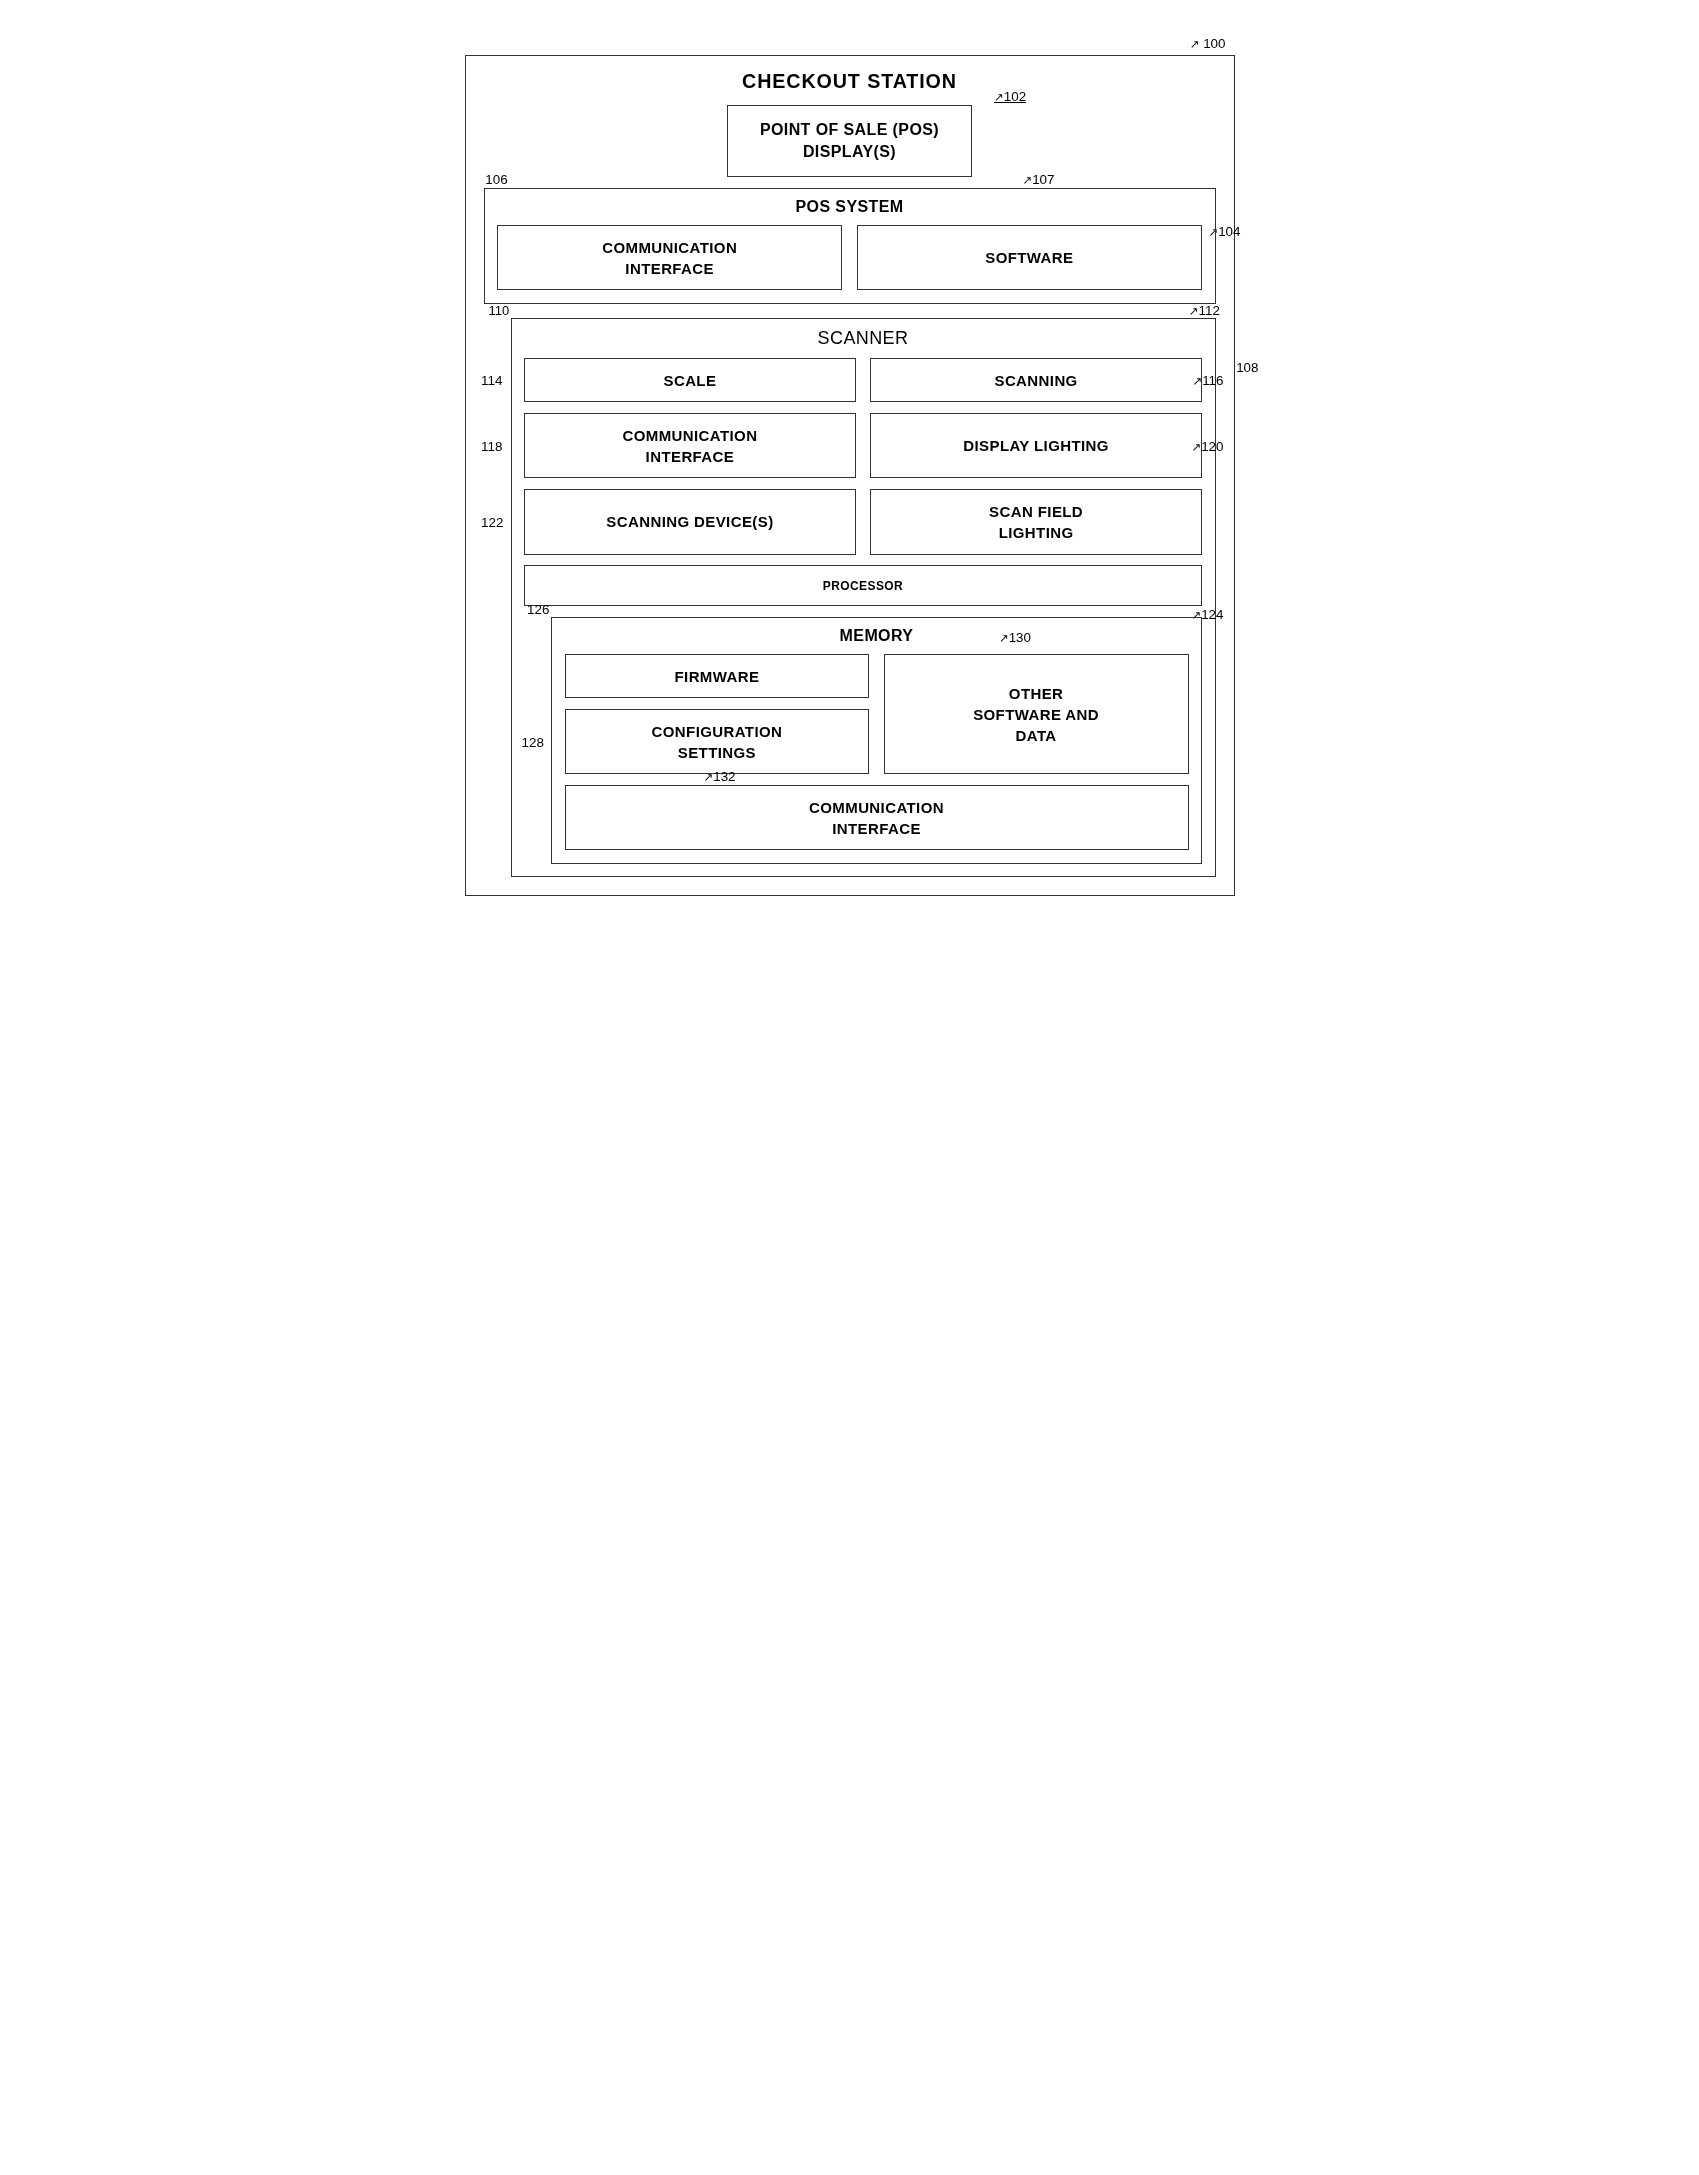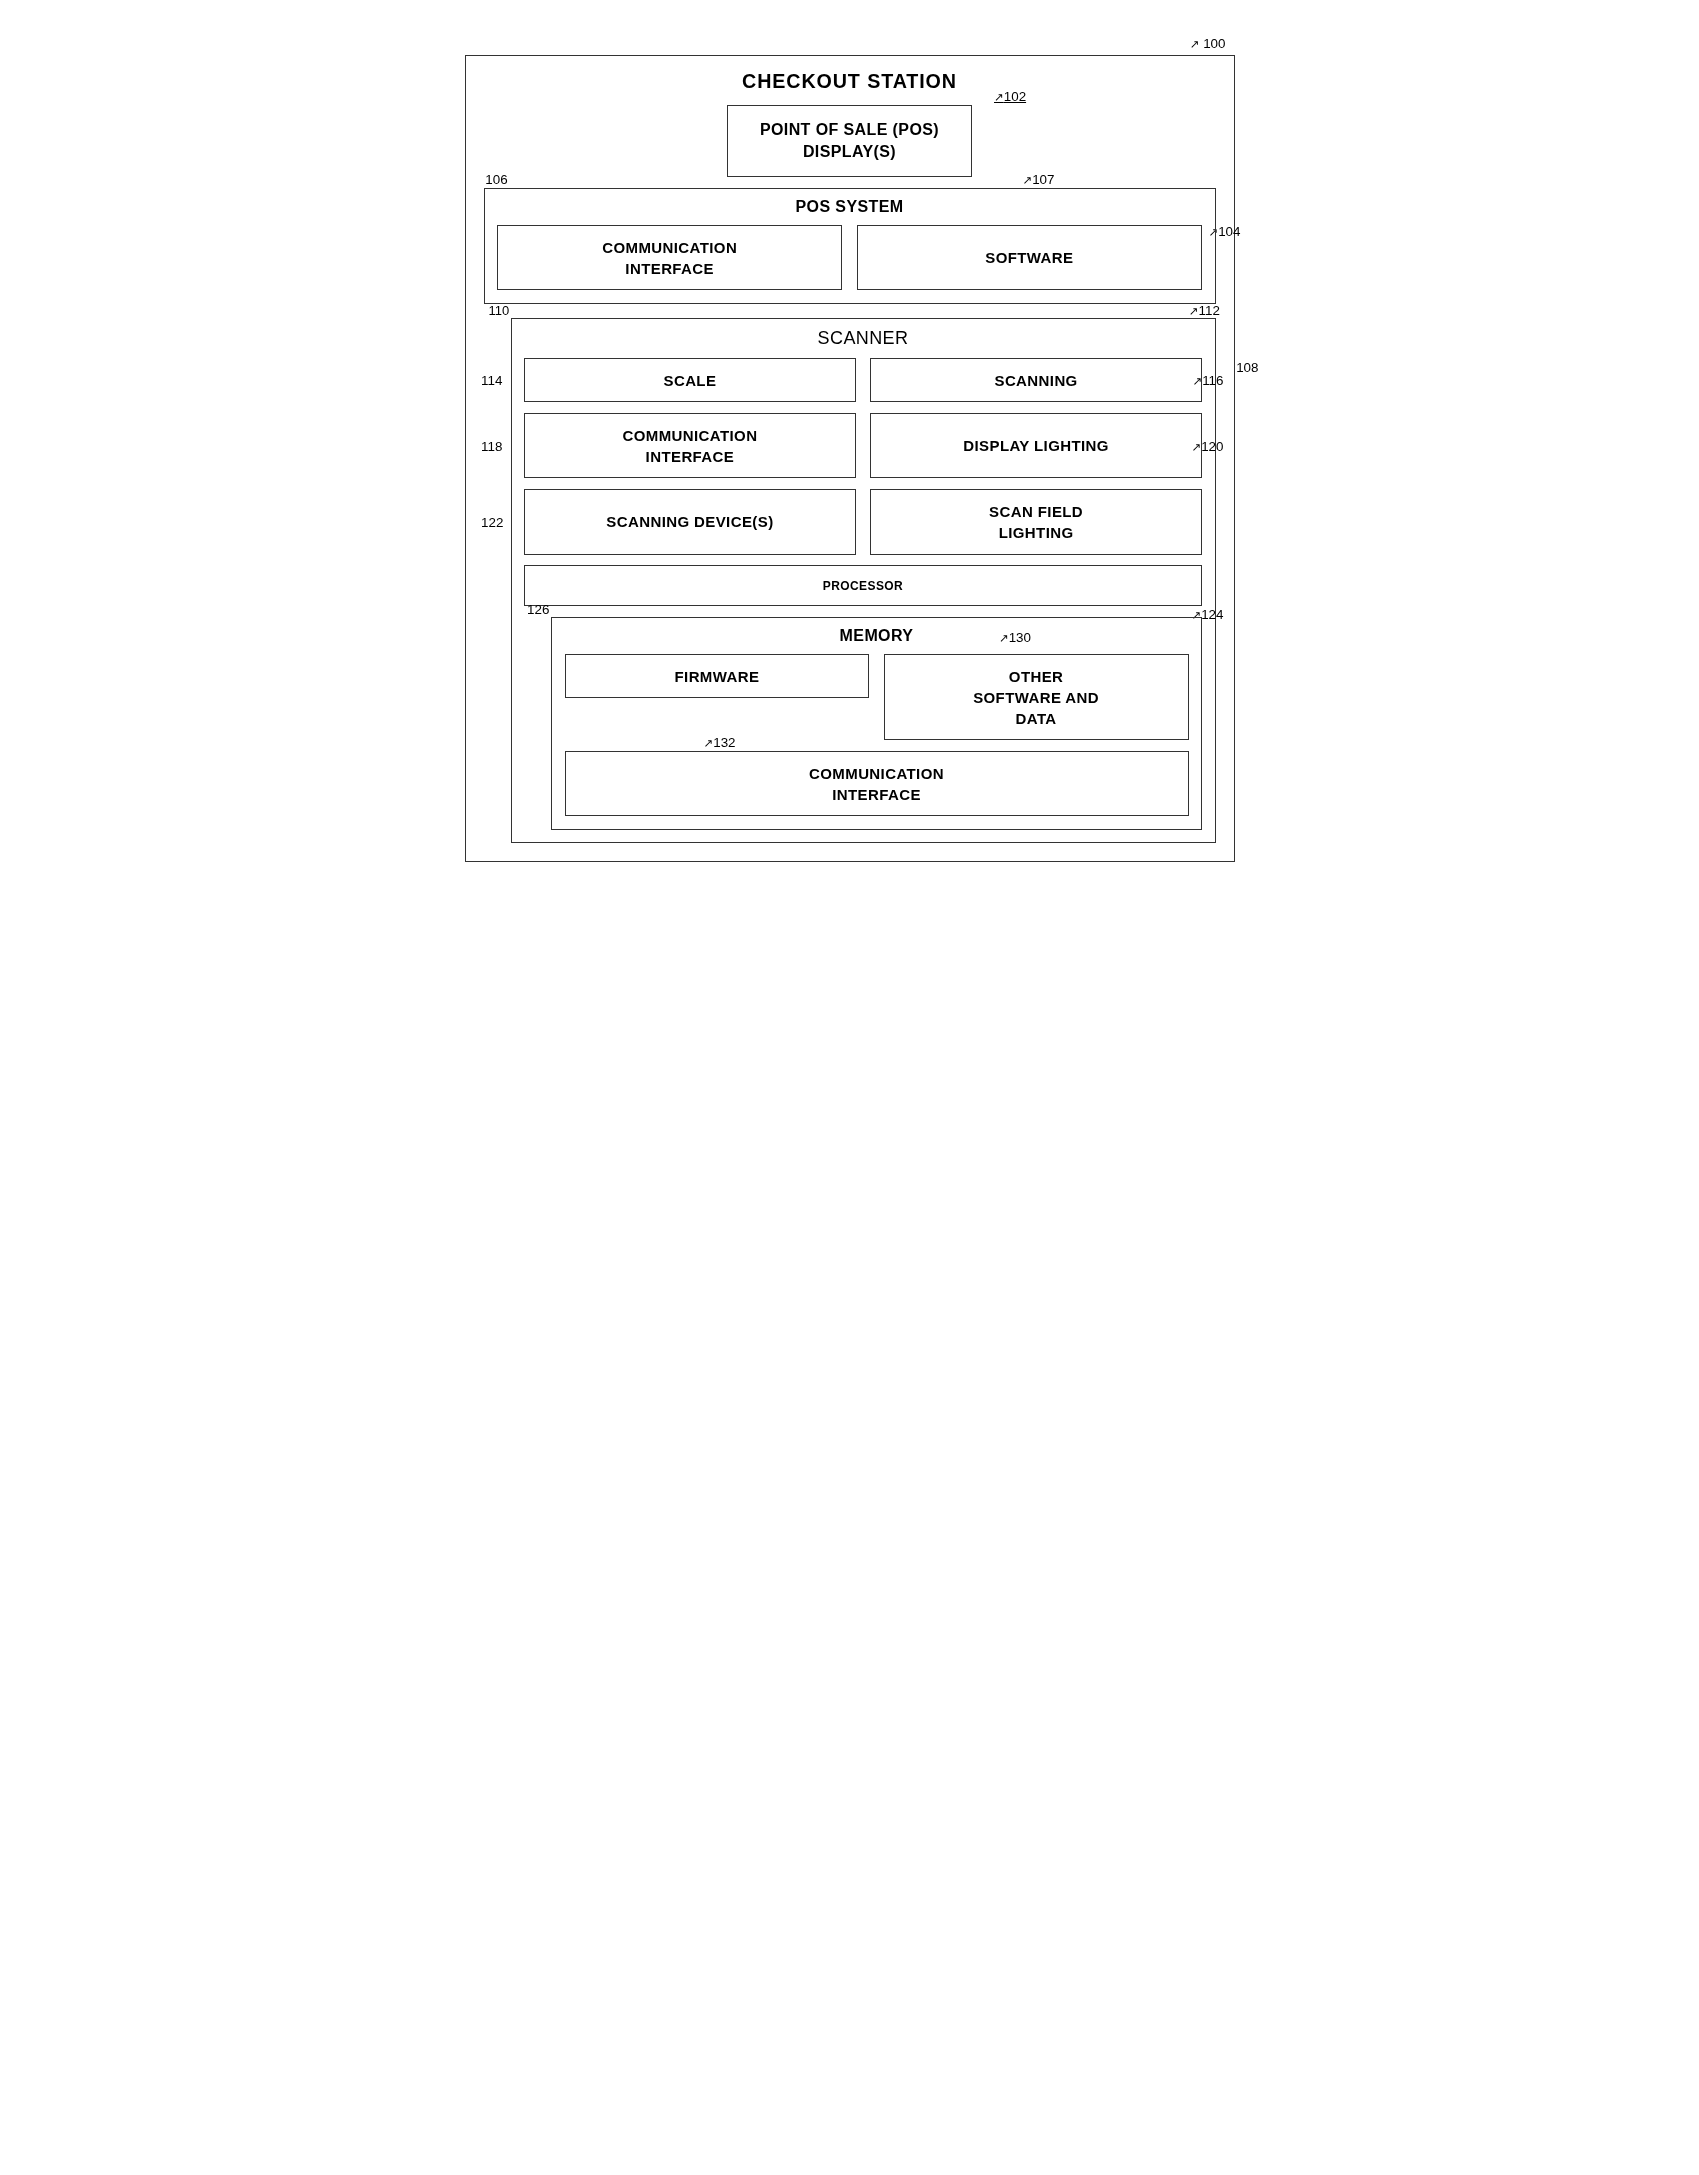--- a/index.html
+++ b/index.html
@@ -279,20 +279,28 @@
         <div class="memory-title">MEMORY</div>
 
         <div class="memory-cols">
 
           <div class="memory-left">
             <div class="memory-left-row" style="position:relative;">
               <div class="inner-box">
                 <span>FIRMWARE</span>
               </div>
             </div>
+            <div class="memory-left-row" style="position:relative;">
+              <div style="position:absolute; left:-43px; top:50%; transform:translateY(-50%); font-size:13.4px;">
+                <span>128</span>
+              </div>
+              <div class="inner-box">
+                <span>CONFIGURATION<br>SETTINGS</span>
+              </div>
+            </div>
           </div>
 
           <div class="memory-right">
             <div class="inner-box" style="height:100%;">
               <span>OTHER<br>SOFTWARE AND<br>DATA</span>
             </div>
           </div>
         </div>
 
         <div class="comm-bottom-wrap" style="position:relative;">

